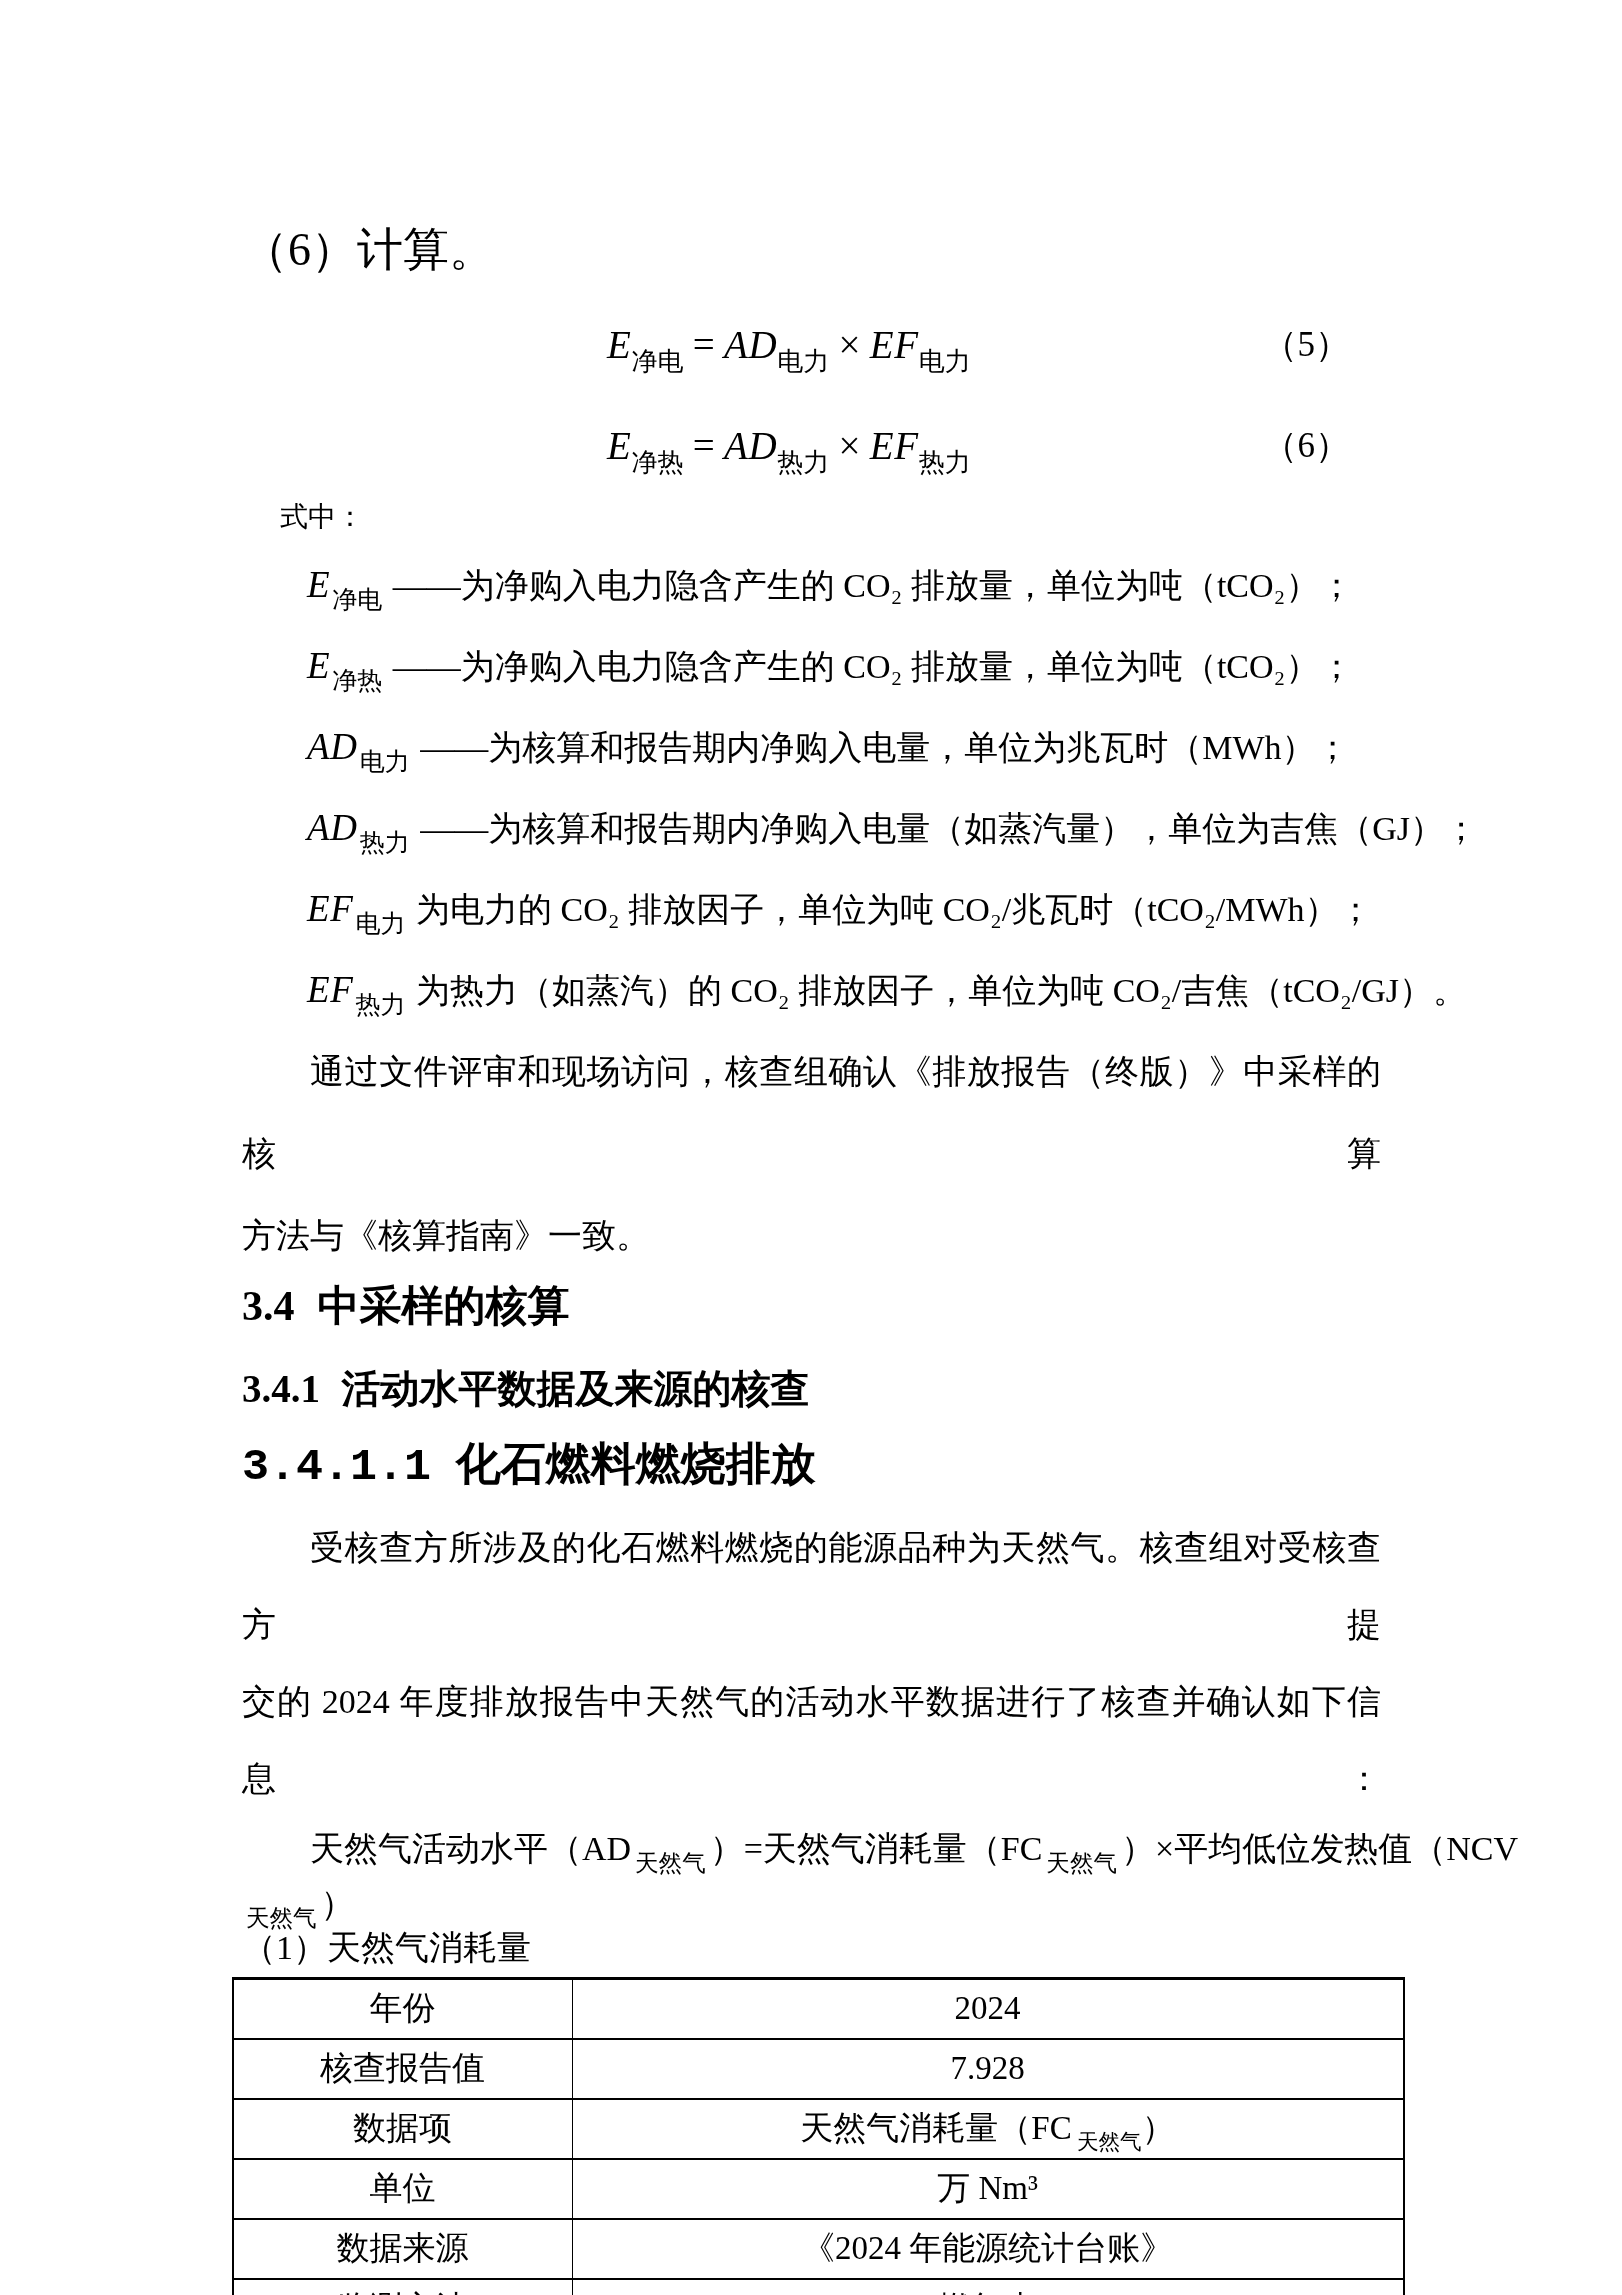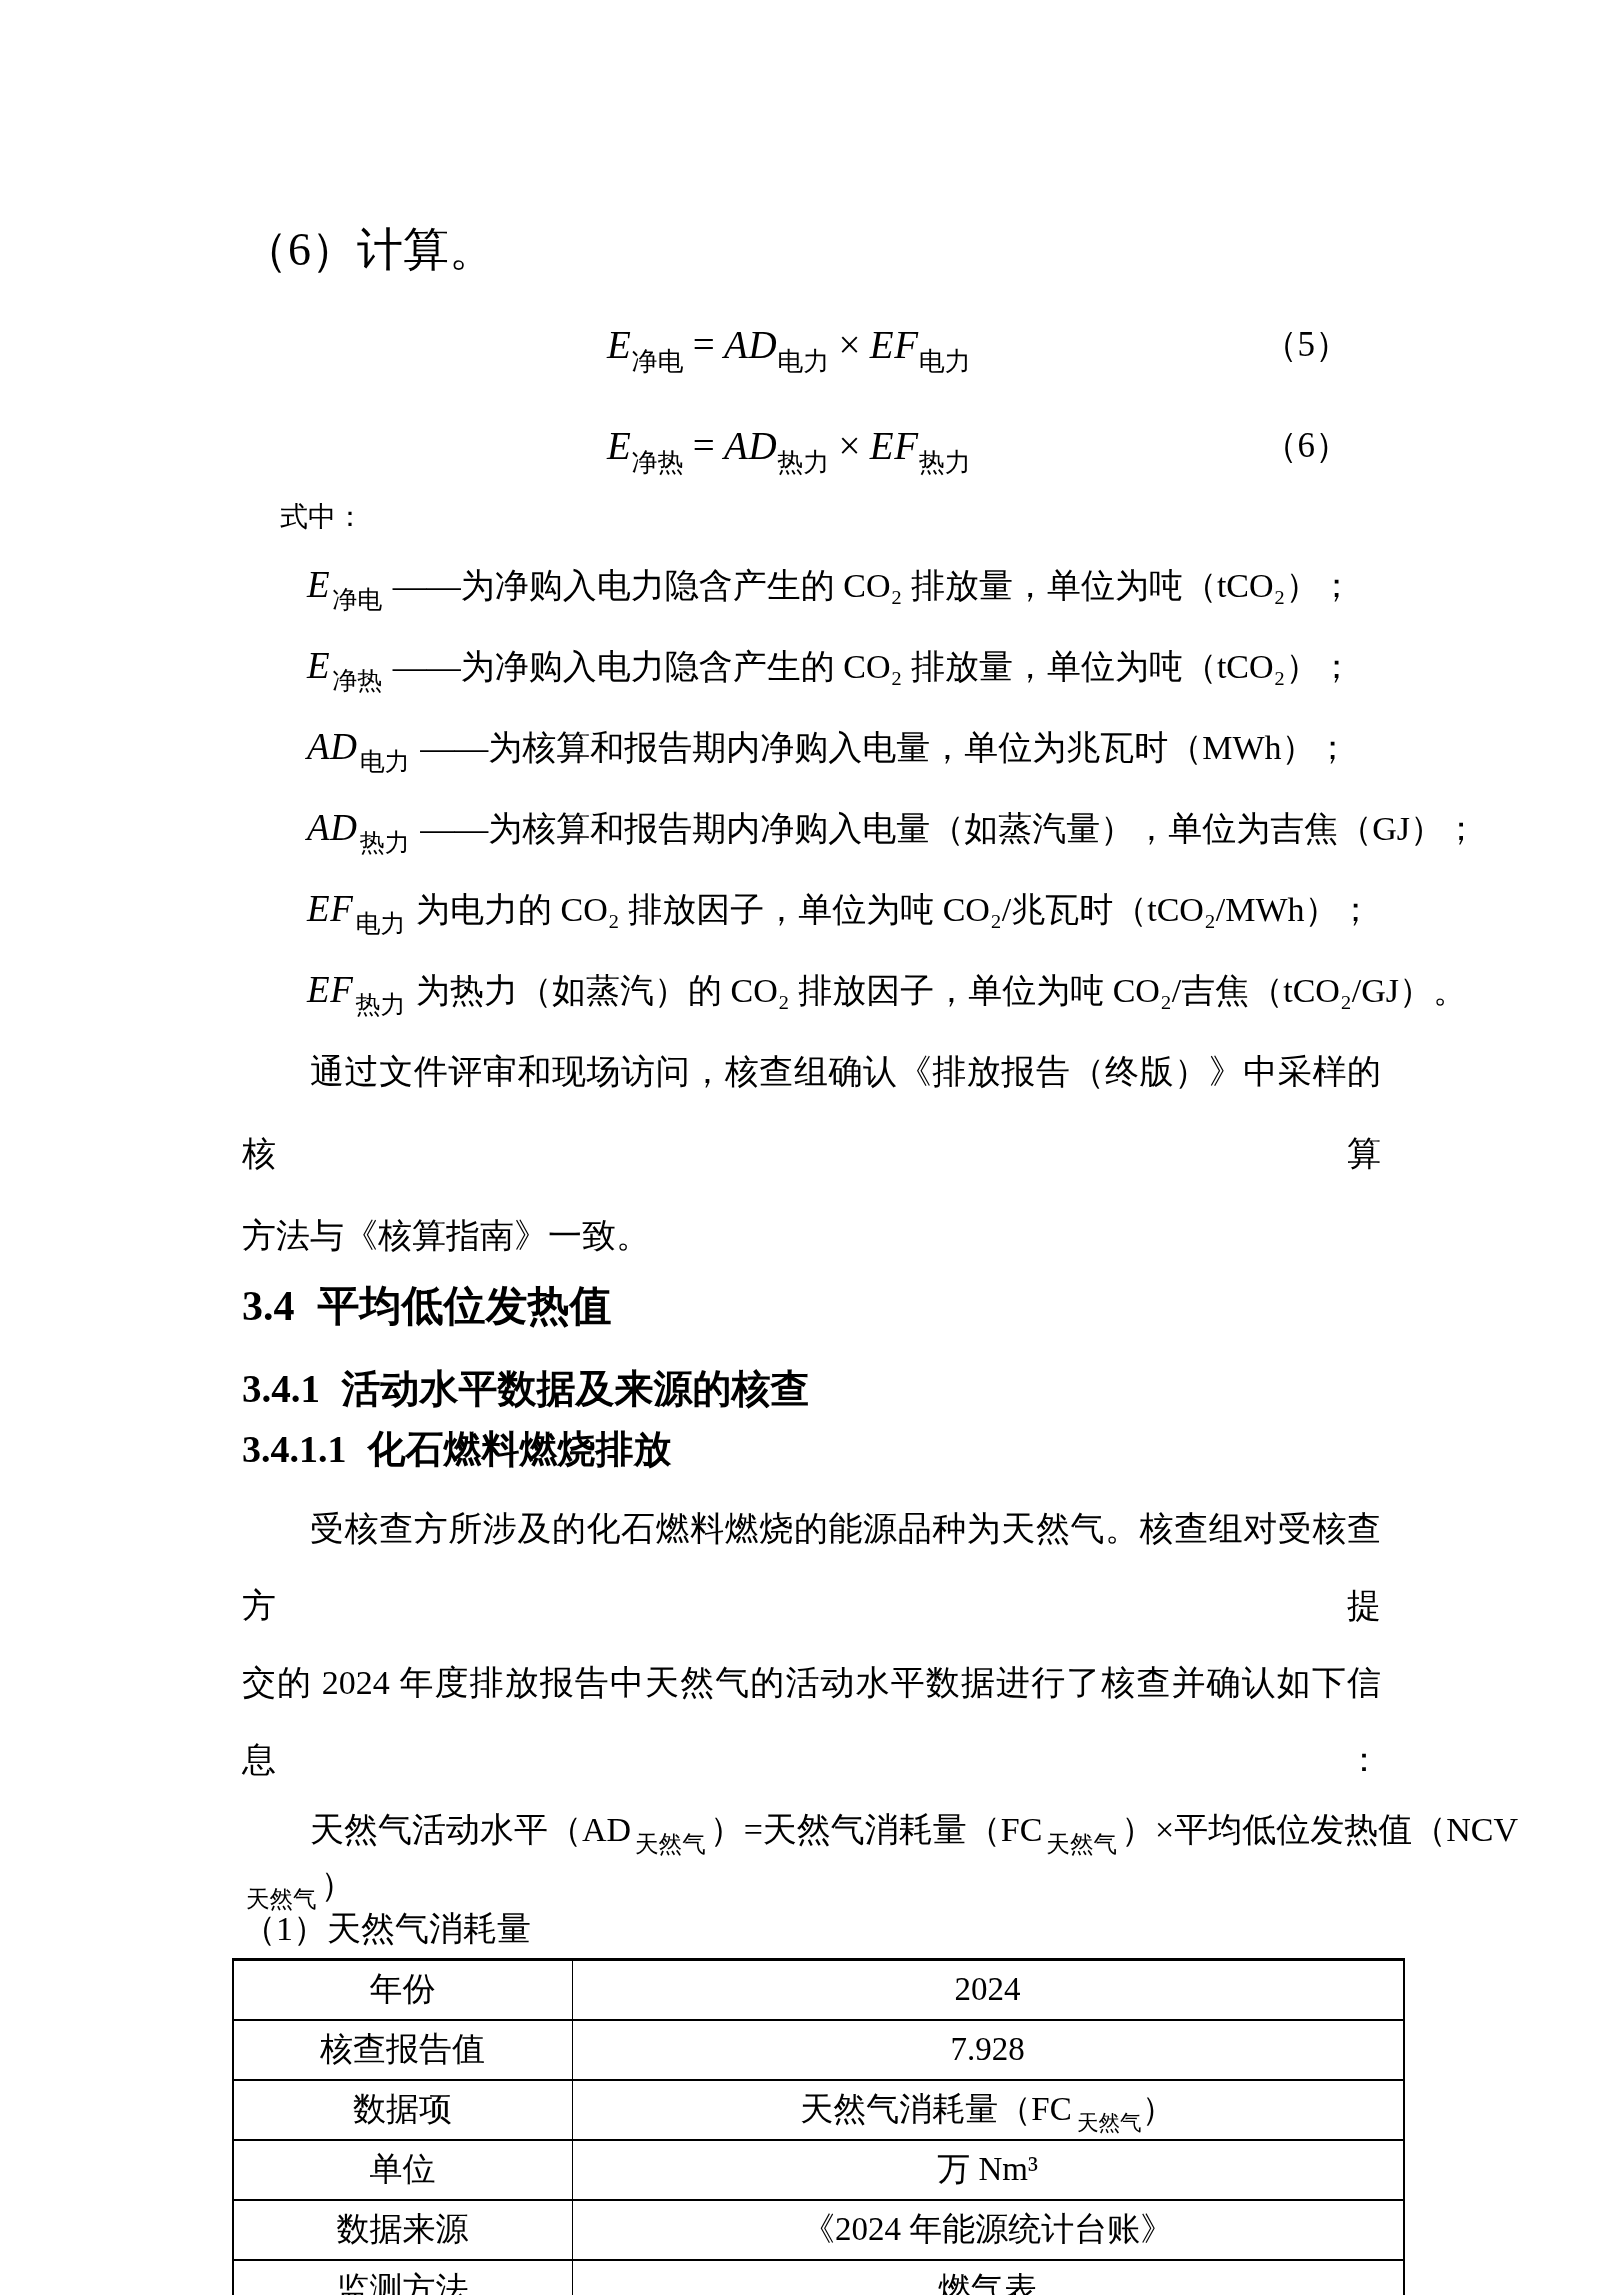--- a/index.html
+++ b/index.html
@@ -49,21 +49,21 @@
   
   .body-line { font-size: 34px; line-height: 82px; }
   .body-line.tight { line-height: 77px; }
   .indent { text-indent: 2em; }
   .just { text-align: justify; text-align-last: justify; }
   .p2 { margin-top: 18.3px; }
 
   
   h2 { font-size: 42px; line-height: 58px; font-weight: bold; }
   h3 { margin-top: 27.5px; font-size: 39px; line-height: 51px; font-weight: bold; }
-  h4 { margin-top: 12px; font-size: 38px; line-height: 46px; font-weight: bold; }
+  h4 { margin-top: 31px; font-size: 45px; line-height: 46px; font-weight: bold; font-family: Liberation Mono, monospace; }
   .hnum { margin-right: 0.55em; }
 
   
   .activity { font-size: 34px; line-height: 63px; white-space: nowrap; }
   .activity .vsub, .activity-wrap .vsub { font-size: 23.6px; margin: 0 3.9px; }
   .activity-wrap { font-size: 34px; line-height: 47px; }
 
   .item1 { font-size: 34px; line-height: 42px; }
 
   
@@ -112,21 +112,21 @@
     <p class="def"><i>E</i><sub class="vsub">净热</sub><span>——为净购入电力隐含产生的 CO₂ 排放量，单位为吨（tCO₂）；</span></p>
     <p class="def"><i>AD</i><sub class="vsub">电力</sub><span>——为核算和报告期内净购入电量，单位为兆瓦时（MWh）；</span></p>
     <p class="def"><i>AD</i><sub class="vsub">热力</sub><span>——为核算和报告期内净购入电量（如蒸汽量），单位为吉焦（GJ）；</span></p>
     <p class="def"><i>EF</i><sub class="vsub">电力</sub><span>为电力的 CO₂ 排放因子，单位为吨 CO₂/兆瓦时（tCO₂/MWh）；</span></p>
     <p class="def"><i>EF</i><sub class="vsub">热力</sub><span>为热力（如蒸汽）的 CO₂ 排放因子，单位为吨 CO₂/吉焦（tCO₂/GJ）。</span></p>
   </div>
 
   <p class="body-line indent just">通过文件评审和现场访问，核查组确认《排放报告（终版）》中采样的核算</p>
   <p class="body-line">方法与《核算指南》一致。</p>
 
-  <h2><span class="hnum">3.4</span><span>平均低位发热值</span></h2>
+  <h2><span class="hnum">3.4</span><span>中采样的核算</span></h2>
 
   <h3><span class="hnum">3.4.1</span><span>活动水平数据及来源的核查</span></h3>
 
   <h4><span class="hnum">3.4.1.1</span><span>化石燃料燃烧排放</span></h4>
 
   <p class="body-line tight indent just p2">受核查方所涉及的化石燃料燃烧的能源品种为天然气。核查组对受核查方提</p>
   <p class="body-line tight just">交的 2024 年度排放报告中天然气的活动水平数据进行了核查并确认如下信息：</p>
 
   <p class="activity indent"><span>天然气活动水平（AD</span><sub class="vsub">天然气</sub><span>）=天然气消耗量（FC</span><sub class="vsub">天然气</sub><span>）×平均低位发热值（NCV</span></p>
   <p class="activity-wrap"><sub class="vsub">天然气</sub><span>）</span></p>

